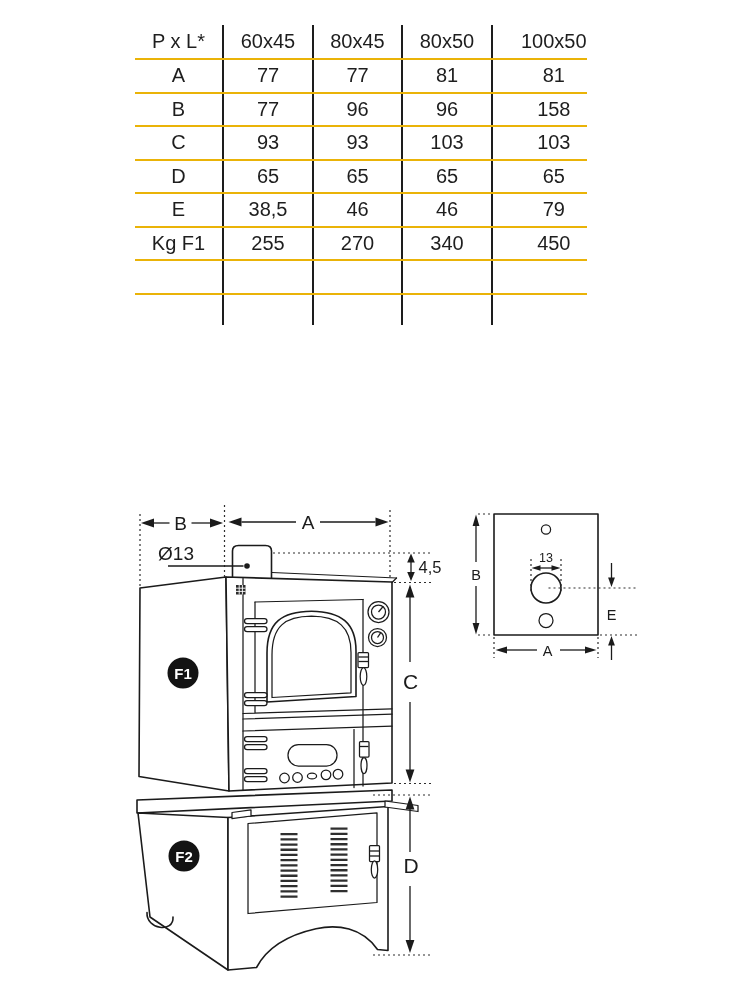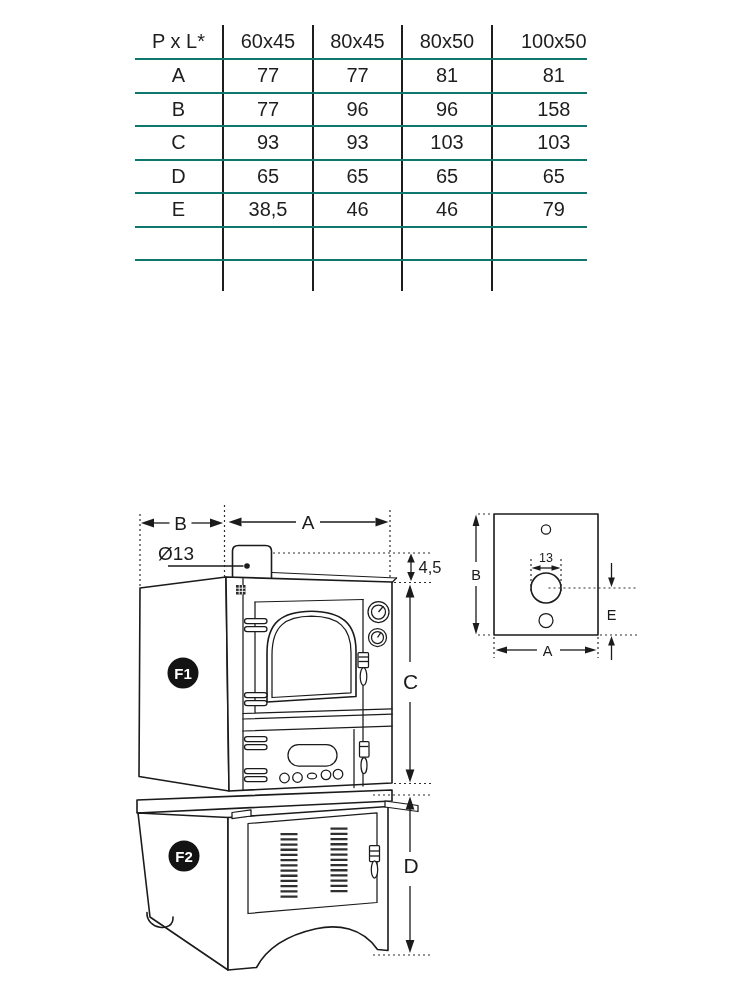--- a/index.html
+++ b/index.html
@@ -1,21 +1,21 @@
 <!DOCTYPE html>
 <html><head>
 <meta charset="utf-8">
 <style>
   html,body{margin:0;padding:0;background:#fff;}
   .canvas{position:relative;width:750px;height:1000px;background:#ffffff;overflow:hidden;
           font-family:"Liberation Sans",sans-serif;color:#1c1c1c;}
   
   .spec-table{position:absolute;left:135px;top:25px;border-collapse:collapse;table-layout:fixed;
               font-family:"Liberation Sans",sans-serif;font-size:20px;color:#1e1e1e;}
-  .spec-table td{border-bottom:2px solid #0f766e;border-right:2px solid #1d1d1d;
+  .spec-table td{border-bottom:2px solid #eab308;border-right:2px solid #1d1d1d;
                  text-align:center;vertical-align:middle;padding:0;height:31.5px;overflow:hidden;}
   .spec-table td:last-child{border-right:none;padding-left:28px;}
   .spec-table tr:last-child td{border-bottom:none;}
   .spec-table tr.hdr td{height:33px;}
   .spec-table tr.e2 td{height:30px;}
   
   svg{position:absolute;left:0;top:0;}
   .ln{stroke:#1b1b1b;stroke-width:1.6;fill:none;stroke-linejoin:round;stroke-linecap:round;}
   .fw{fill:#ffffff;}
   .thin{stroke-width:1.25;}
@@ -77,20 +77,27 @@
         <td>65</td>
       </tr>
       <tr>
         <td>E</td>
         <td>38,5</td>
         <td>46</td>
         <td>46</td>
         <td>79</td>
       </tr>
       <tr>
+        <td>Kg F1</td>
+        <td>255</td>
+        <td>270</td>
+        <td>340</td>
+        <td>450</td>
+      </tr>
+      <tr>
         <td></td>
           <td></td>
           <td></td>
           <td></td>
           <td></td>
       </tr>
       <tr class="e2">
         <td></td>
           <td></td>
           <td></td>

